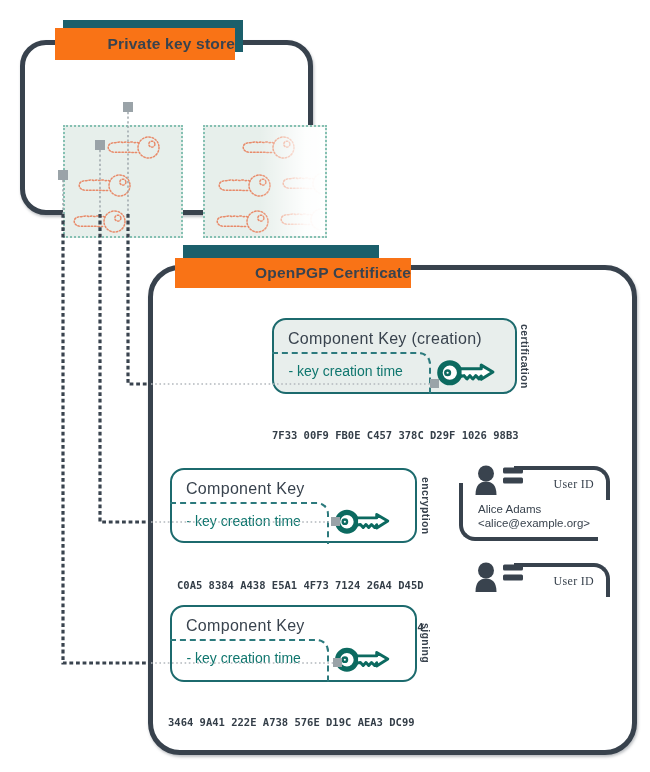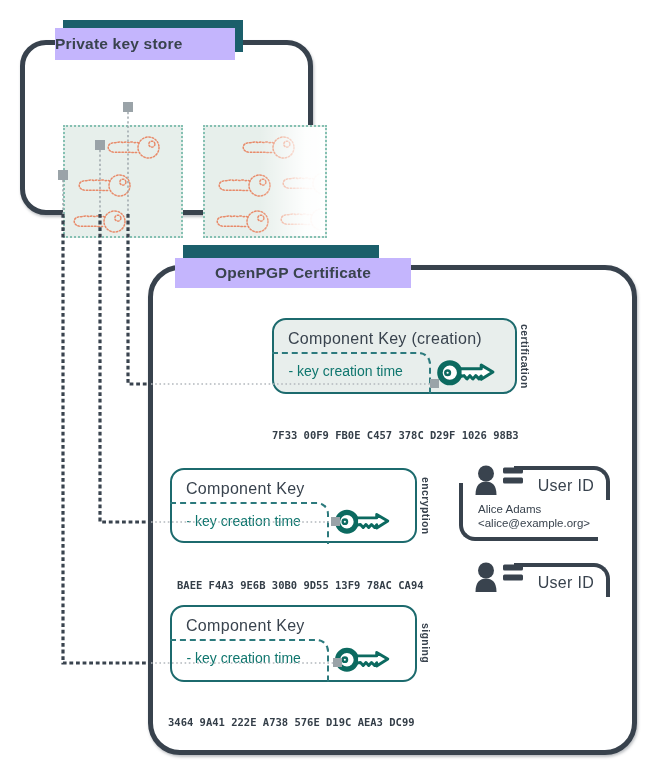--- a/index.html
+++ b/index.html
@@ -9,21 +9,21 @@
   }
 
   
   .big-box{position:absolute;box-sizing:border-box;background:#fff;border:5px solid #38424d;
            box-shadow:1px 2px 3px rgba(56,66,77,.35);}
   #store-box{left:20px;top:40px;width:293px;height:175px;border-radius:26px;}
   #cert-box{left:148px;top:265px;width:489px;height:490px;border-radius:32px;}
 
   
   .label-shadow{position:absolute;background:#1b5f6b;z-index:44;}
-  .label-plate{position:absolute;background:#c4b5fd;display:flex;align-items:center;justify-content:flex-start;
+  .label-plate{position:absolute;background:#f97316;display:flex;align-items:center;justify-content:flex-end;
                font-weight:700;font-size:15.5px;letter-spacing:.2px;color:#39434e;z-index:45;}
   #store-label-shadow{left:63px;top:20px;width:180px;height:32px;}
   #store-label{left:55px;top:28px;width:180px;height:32px;}
   #cert-label-shadow{left:183px;top:245px;width:196px;height:30px;}
   #cert-label{left:175px;top:258px;width:196px;height:30px;padding-left:40px;}
 
   
   .panel{position:absolute;box-sizing:border-box;border:2px dotted #85c0b2;background:#e7efeb;overflow:hidden;z-index:5;}
   #panel-left{left:38px;top:80px;width:120px;height:113px;}
   #panel-right{left:178px;top:80px;width:124px;height:113px;}
@@ -57,21 +57,21 @@
       line-height:14px;color:#343e48;white-space:pre;z-index:10;}
   #fp-0{left:272px;top:400px;}
   #fp-1{left:177px;top:550px;}
   #fp-2{left:168px;top:687px;}
 
   
   .uid-tab{position:absolute;box-sizing:border-box;border-top:4.5px solid #38424d;border-right:4.5px solid #38424d;
            border-top-right-radius:16px;z-index:10;}
   #uid-tab-0{left:514px;top:466px;width:96px;height:34px;}
   #uid-tab-1{left:514px;top:563px;width:96px;height:34px;}
-  .uid-label{position:absolute;right:12px;top:7px;font-size:16px;letter-spacing:.3px;}
+  .uid-label{position:absolute;right:12px;top:7px;font-size:12px;letter-spacing:.3px;font-family:Liberation Serif, serif;}
   .uid-body{position:absolute;box-sizing:border-box;border-left:4.5px solid #38424d;border-bottom:4.5px solid #38424d;
             border-bottom-left-radius:16px;z-index:10;}
   #uid-body-0{left:459px;top:483px;width:139px;height:58px;}
   #uid-body-1{left:459px;top:578px;width:137px;height:59px;}
   .uid-text{position:absolute;left:15px;top:19px;font-size:11.5px;line-height:14px;color:#39434e;white-space:nowrap;}
   .uid-icon{position:absolute;width:52px;height:31px;z-index:11;}
   #uid-icon-0{left:473px;top:465px;}
   #uid-icon-1{left:473px;top:562px;}
 
   
@@ -165,20 +165,21 @@
     <div class="comp-title">Component Key</div>
     <div class="sub-dashed">
       <div class="attr-label">- key creation time</div>
     </div>
     <svg class="key-svg" viewBox="0 0 96 52">
         <use href="#tealkey"></use>
       </svg>
   </div>
   <div class="role" id="role-1">encryption</div>
   <div class="fp" id="fp-1">
+    <div>C0A5 8384 A438 E5A1 4F73 7124 26A4 D45D</div>
     <div>BAEE F4A3 9E6B 30B0 9D55 13F9 78AC CA94</div>
   </div>
 
   <div class="comp" id="comp-2">
     <div class="comp-title">Component Key</div>
     <div class="sub-dashed">
       <div class="attr-label">- key creation time</div>
     </div>
     <svg class="key-svg" viewBox="0 0 96 52">
         <use href="#tealkey"></use>

